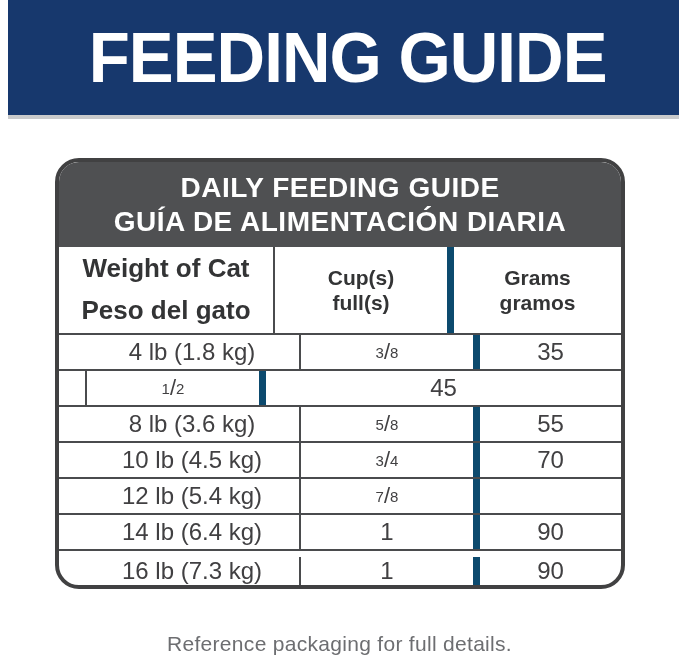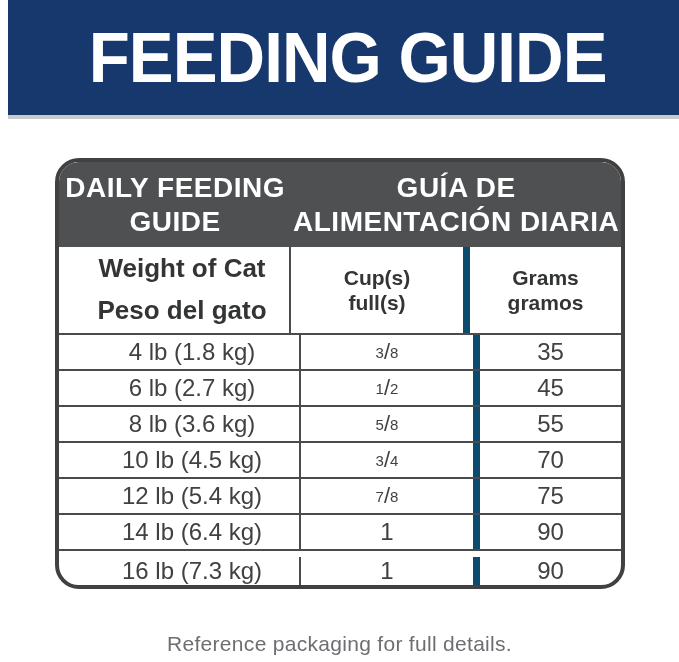--- a/index.html
+++ b/index.html
@@ -34,30 +34,30 @@
     width:570px;
     box-sizing:border-box;
     border:4px solid #414142;
     border-radius:24px;
     overflow:hidden;
     background:#ffffff;
   }
   .gray-header {
     background:#4f5052;
     height:85px;
-    display:flex; flex-direction:row;
+    display:flex; flex-direction:column;
     align-items:center; justify-content:center;
     color:#ffffff;
     font-weight:bold;
     font-size:28px;
     line-height:1.18;
     letter-spacing:0.5px;
     text-align:center;
   }
-  .cols-header { display:flex; height:86px; border-bottom:2px solid #4a4b4d;padding-left:16px; }
+  .cols-header { display:flex; height:86px; border-bottom:2px solid #4a4b4d; }
   .cols-header .cell {
     display:flex; flex-direction:column;
     align-items:center; justify-content:center;
     text-align:center;
     color:#333435;
     font-weight:bold;
   }
   .cell.c-weight { width:214px; }
   .cell.c-cups   { width:172px; border-left:2px solid #4a4b4d; border-right:7px solid #0c4a6e; }
   .cell.c-grams  { flex:1; }
@@ -118,21 +118,20 @@
       <div class="trow">
         <div class="cell c-weight">4 lb (1.8 kg)</div>
         <div class="cell c-cups frac">
           <span class="fnum">3</span>
           <span class="fsl">/</span>
           <span class="fden">8</span>
         </div>
         <div class="cell c-grams">35</div>
       </div>
       <div class="trow">
-        <div class="cell c-weight">6 lb (2.7 kg)</div>
         <div class="cell c-cups frac">
           <span class="fnum">1</span>
           <span class="fsl">/</span>
           <span class="fden">2</span>
         </div>
         <div class="cell c-grams">45</div>
       </div>
       <div class="trow">
         <div class="cell c-weight">8 lb (3.6 kg)</div>
         <div class="cell c-cups frac">
@@ -151,21 +150,20 @@
         </div>
         <div class="cell c-grams">70</div>
       </div>
       <div class="trow">
         <div class="cell c-weight">12 lb (5.4 kg)</div>
         <div class="cell c-cups frac">
           <span class="fnum">7</span>
           <span class="fsl">/</span>
           <span class="fden">8</span>
         </div>
-        <div class="cell c-grams">75</div>
       </div>
       <div class="trow">
         <div class="cell c-weight">14 lb (6.4 kg)</div>
         <div class="cell c-cups frac">1</div>
         <div class="cell c-grams">90</div>
       </div>
       <div class="trow">
         <div class="cell c-weight">16 lb (7.3 kg)</div>
         <div class="cell c-cups frac">1</div>
         <div class="cell c-grams">90</div>

